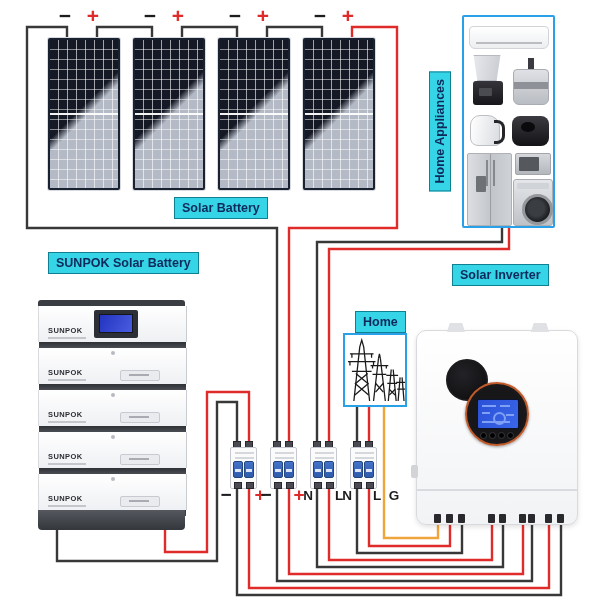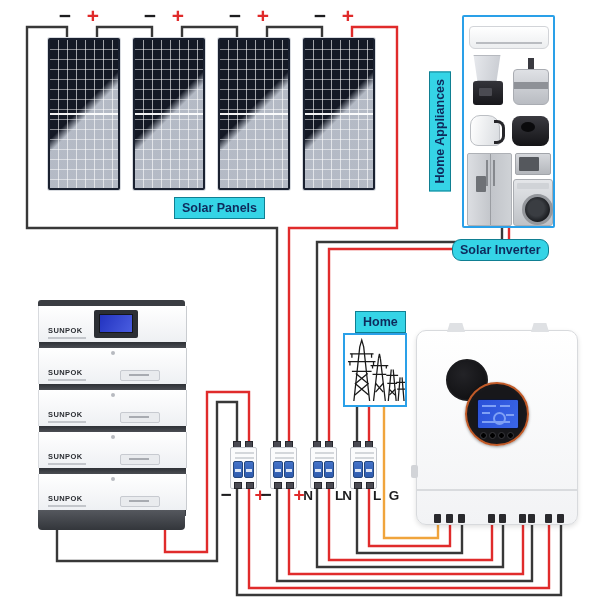--- a/index.html
+++ b/index.html
@@ -161,40 +161,41 @@
   <span class="term neg" style="left:223px;">−</span>
   <span class="term pos" style="left:251px;">+</span>
   <span class="term neg" style="left:308px;">−</span>
   <span class="term pos" style="left:336px;">+</span>
 
   <div class="panel" style="left:48px;top:38px;"></div>
   <div class="panel" style="left:133px;top:38px;"></div>
   <div class="panel" style="left:218px;top:38px;"></div>
   <div class="panel" style="left:303px;top:38px;"></div>
 
-  <div class="chip" style="left:174px;top:197px;">Solar Panels</div>
+  <div class="chip" style="left:174px;top:197px;">Solar Battery</div>
 
   <div class="chip vertical" style="left:429px;top:71px;">Home Appliances</div>
   <div class="appl-box">
     <div class="appl ac"></div>
     <div class="appl blender-cup"></div>
     <div class="appl blender-base"></div>
     <div class="appl fp-pusher"></div>
     <div class="appl fp-bowl"></div>
     <div class="appl kettle"></div>
     <div class="appl airfryer"></div>
     <div class="appl fridge">
         <span class="handles"></span>
       </div>
     <div class="appl microwave"></div>
     <div class="appl washer"></div>
   </div>
 
-  <div class="chip" style="left:452px;top:239px;border-radius:9px;">Solar Inverter</div>
-
+  <div class="chip" style="left:452px;top:264px;">Solar Inverter</div>
+
+  <div class="chip" style="left:48px;top:252px;">SUNPOK Solar Battery</div>
 
   <div class="battery">
     <div class="batt-cap"></div>
     <div class="module" style="top:6px;">
       <div class="lcd">
           <div class="screen"></div>
         </div>
       <span class="brand">SUNPOK</span>
       <span class="subline"></span>
       <div class="sep"></div>

